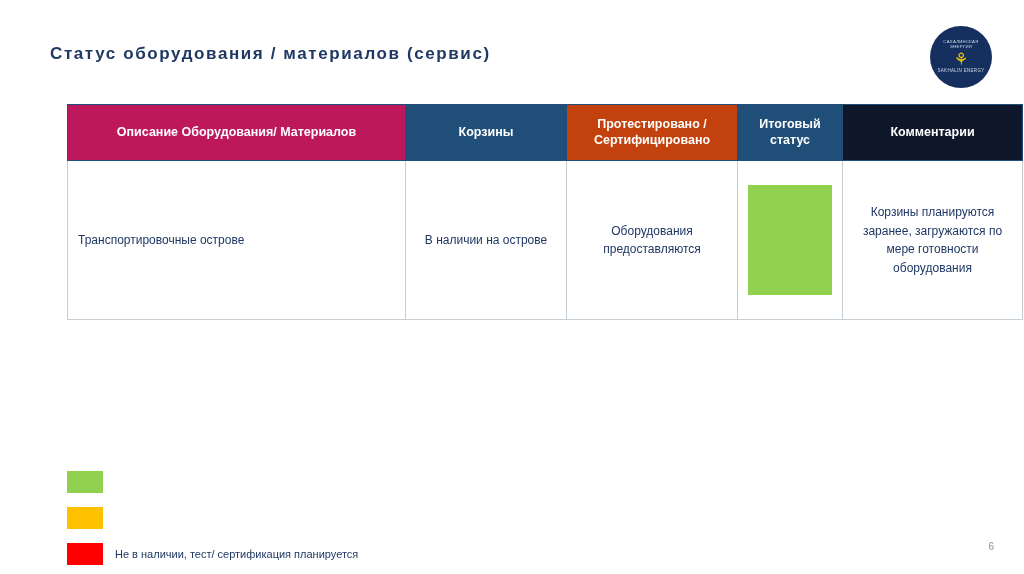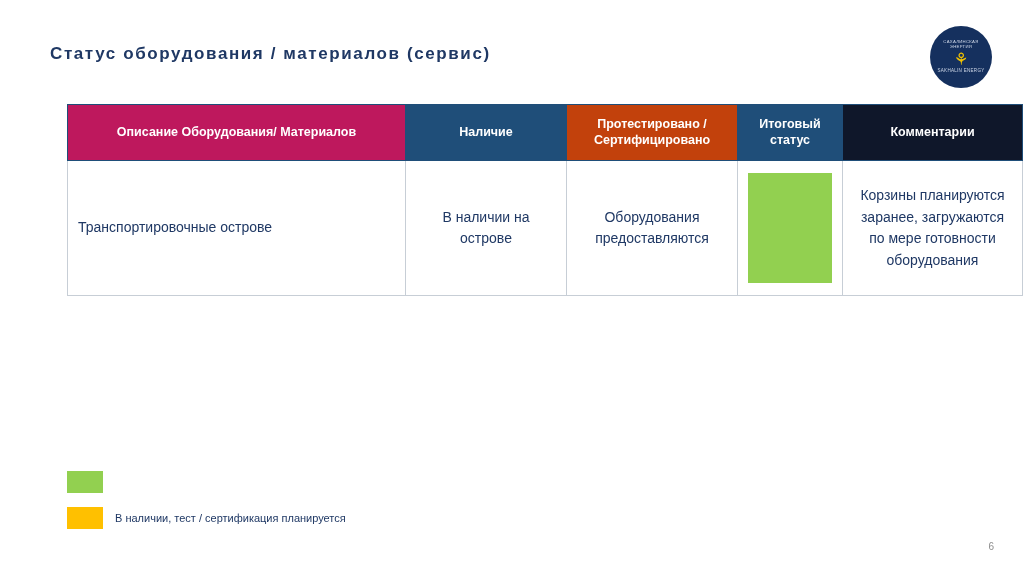--- a/index.html
+++ b/index.html
@@ -84,24 +84,24 @@
     font-size: 12.5px;
     font-weight: bold;
     padding: 12px 6px;
     border: 1px solid #1f4e79;
     text-align: center;
     vertical-align: middle;
     line-height: 1.25;
   }
   .table td {
     border: 1px solid #c7ced6;
-    font-size: 14px;
+    font-size: 12px;
     color: #1f3864;
     vertical-align: middle;
-    padding: 12px 10px;
+    padding: 24px 10px;
     line-height: 1.55;
     height: 110px;
   }
   .col-desc { width: 325px; }
   .col-avail { width: 148px; }
   .col-cert { width: 158px; }
   .col-status { width: 92px; }
   .col-comment { width: 167px; }
 
   .cell-desc {
@@ -163,21 +163,21 @@
   <div class="logo" style="background: rgb(21, 48, 94);">
     <div class="logo-top">САХАЛИНСКАЯ ЭНЕРГИЯ</div>
     <div class="logo-mark">⚘</div>
     <div class="logo-bottom">SAKHALIN ENERGY</div>
   </div>
 
   <table class="table">
     <thead>
       <tr>
         <th class="col-desc" style="background: #be185d; border-color: rgb(31, 78, 121); margin-left: 18px;">Описание Оборудования/ Материалов</th>
-        <th class="col-avail" style="background: rgb(31, 78, 121); border-color: rgb(31, 78, 121);">Наличие</th>
+        <th class="col-avail" style="background: rgb(31, 78, 121); border-color: rgb(31, 78, 121);">Корзины</th>
         <th class="col-cert" style="background: #c2410c; border-color: rgb(31, 78, 121);">Протестировано / Сертифицировано</th>
         <th class="col-status" style="background: rgb(31, 78, 121); border-color: rgb(31, 78, 121);">Итоговый статус</th>
         <th class="col-comment" style="background: #0f172a; border-color: rgb(31, 78, 121);">Комментарии</th>
       </tr>
     </thead>
     <tbody>
       <tr>
         <td class="cell-desc">Транспортировочные острове</td>
         <td class="cell-center">В наличии на острове</td>
         <td class="cell-center">Оборудования предоставляются</td>
@@ -188,18 +188,21 @@
       </tr>
     </tbody>
   </table>
 
   <div class="legend">
     <div class="legend-row">
       <div class="legend-swatch" style="background: rgb(146, 208, 80);"></div>
     </div>
     <div class="legend-row">
       <div class="legend-swatch" style="background: rgb(255, 192, 0);"></div>
-      <div class="legend-label">В наличии, тест / сертификация планируется</div>
+    </div>
+    <div class="legend-row">
+      <div class="legend-swatch" style="background: rgb(255, 0, 0);"></div>
+      <div class="legend-label">Не в наличии, тест/ сертификация планируется</div>
     </div>
   </div>
 
   <div class="page-number">6</div>
 </div>
 
 </body></html>

